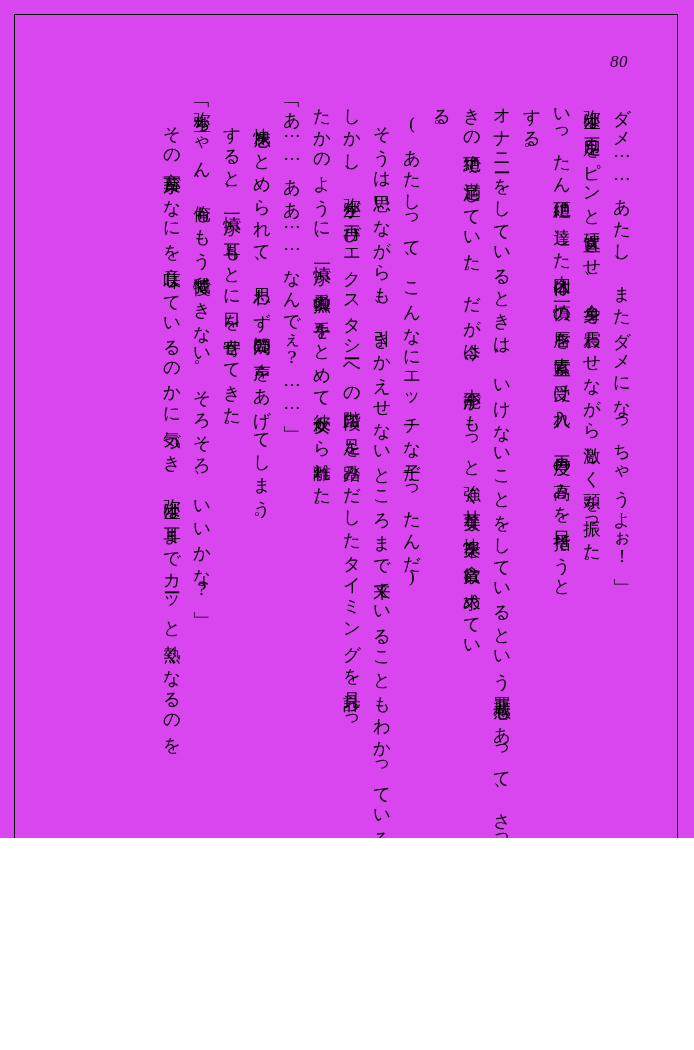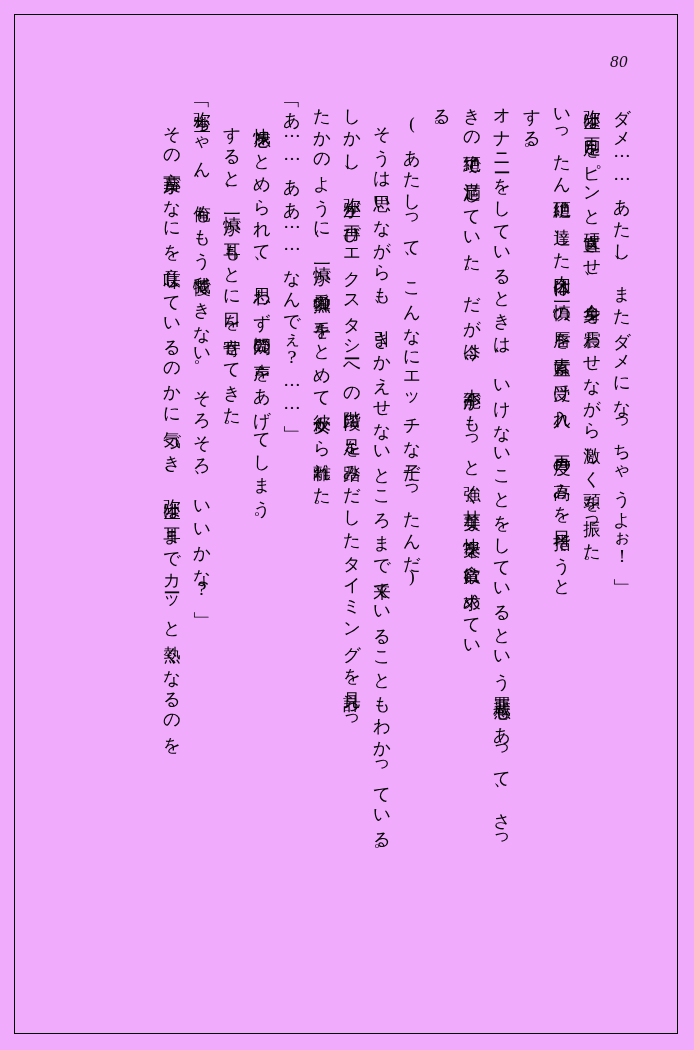--- a/index.html
+++ b/index.html
@@ -3,22 +3,22 @@
 <meta charset="utf-8">
 <style>
   html, body {
     margin: 0;
     padding: 0;
     background: #ffffff;
   }
   .page {
     position: relative;
     width: 694px;
-    height: 1050px;
-    background: #f0abfc;
+    height: 838px;
+    background: #d946ef;
     overflow: hidden;
     font-family: "Liberation Serif", "DejaVu Serif", serif;
   }
   .page-frame {
     position: absolute;
     left: 14px;
     top: 14px;
     width: 664px;
     height: 1020px;
     border: 1px solid #000000;

